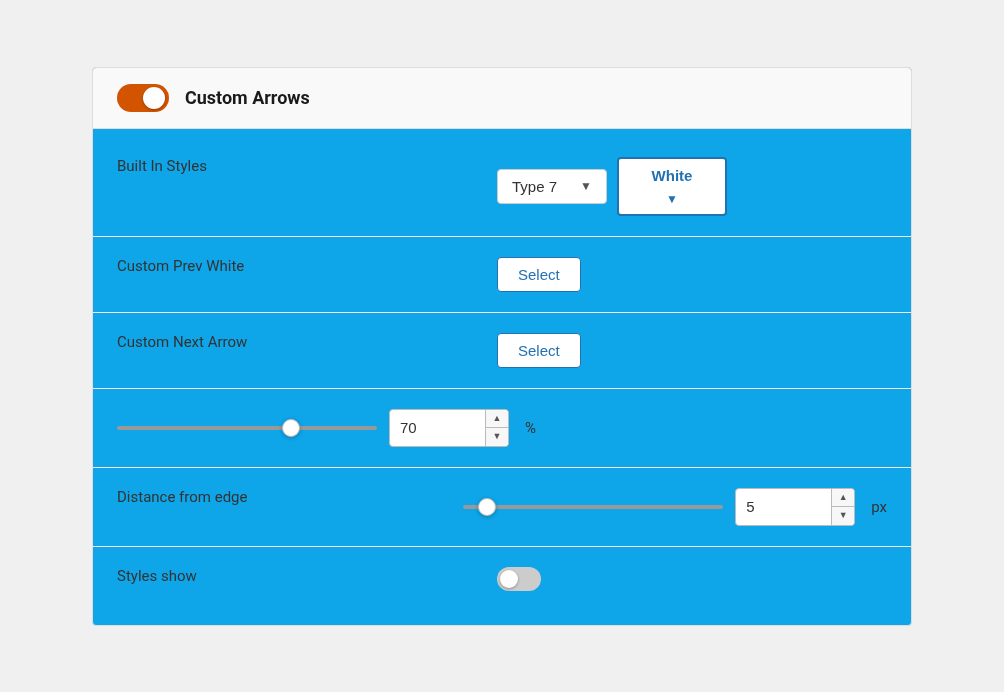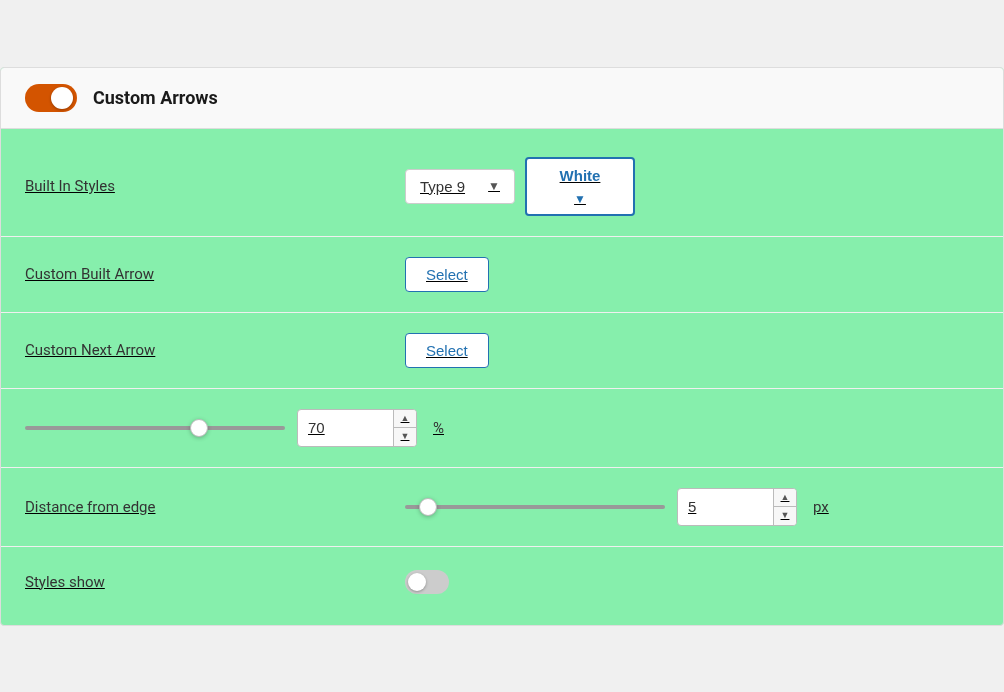--- a/index.html
+++ b/index.html
@@ -11,22 +11,22 @@
     body {
       background: #f0f0f0;
       font-family: -apple-system, BlinkMacSystemFont, "Segoe UI", Roboto, sans-serif;
       display: flex;
       justify-content: center;
       align-items: center;
       min-height: 100vh;
     }
 
     .panel {
-      width: 1004px;
-      background: #86efac;
+      width: 820px;
+      background: #0ea5e9;
       border: 1px solid #ddd;
       border-radius: 4px;
       overflow: hidden;
     }
 
     .panel-header {
       background: #f9f9f9;
       border-bottom: 1px solid #ddd;
       padding: 16px 24px;
       display: flex;
@@ -75,25 +75,24 @@
       transition: left 0.2s;
     }
 
     
     .panel-body {
       padding: 8px 0;
     }
 
     .settings-row {
       display: flex;
-      align-items: center;
+      align-items: flex-start;
       padding: 20px 24px;
       border-bottom: 1px solid #f0f0f0;
       min-height: 70px;
-      text-decoration: underline;
     }
 
     .settings-row:last-child {
       border-bottom: none;
     }
 
     .row-label {
       width: 380px;
       font-size: 15px;
       color: #333;
@@ -283,35 +282,35 @@
     <span class="panel-title">Custom Arrows</span>
   </div>
 
   <div class="panel-body">
 
     <div class="settings-row">
       <div class="row-label">Built In Styles</div>
       <div class="row-controls">
         <div class="dropdown-select">
           <button class="dropdown-btn">
-            <span>Type 9</span>
+            <span>Type 7</span>
             <span class="dropdown-arrow">▼</span>
           </button>
         </div>
         <div class="dropdown-select">
           <button class="dropdown-btn highlighted">
             <span>White</span>
             <span class="dropdown-arrow">▼</span>
           </button>
         </div>
       </div>
     </div>
 
     <div class="settings-row">
-      <div class="row-label">Custom Built Arrow</div>
+      <div class="row-label">Custom Prev White</div>
       <div class="row-controls">
         <button class="select-btn">Select</button>
       </div>
     </div>
 
     <div class="settings-row">
       <div class="row-label">Custom Next Arrow</div>
       <div class="row-controls">
         <button class="select-btn">Select</button>
       </div>

